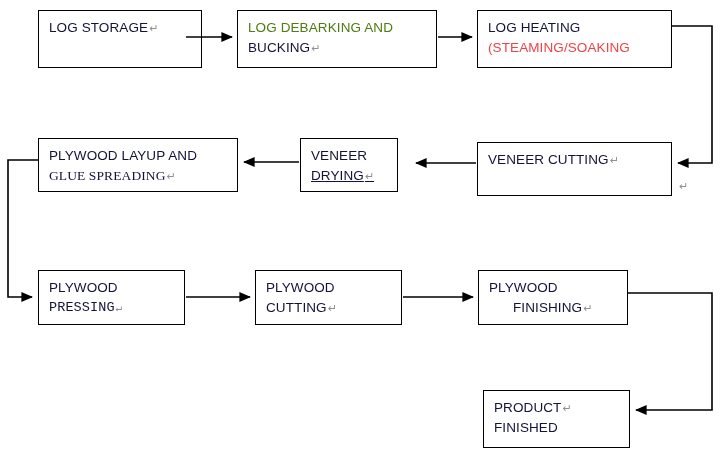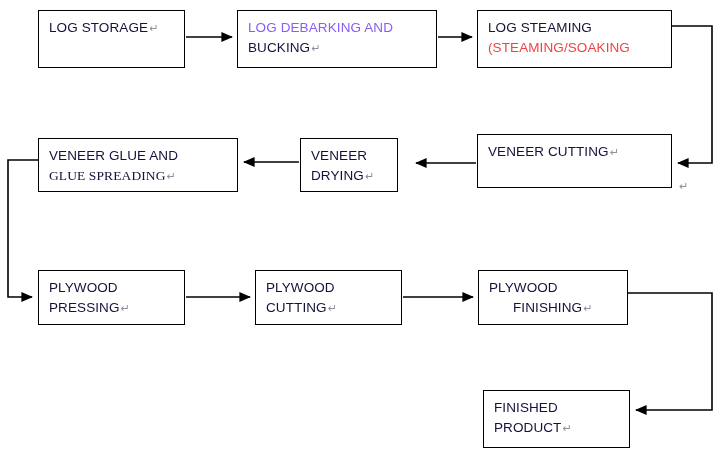--- a/index.html
+++ b/index.html
@@ -75,56 +75,56 @@
         <polyline points="476,163 416,163" stroke="#000000" fill="none" marker-end="url(#arrowhead)"></polyline>
         <polyline points="299,162 244,162" stroke="#000000" fill="none" marker-end="url(#arrowhead)"></polyline>
         <polyline points="38,160 8,160 8,297 32,297" stroke="#000000" fill="none" marker-end="url(#arrowhead)"></polyline>
         <polyline points="186,297 250,297" stroke="#000000" fill="none" marker-end="url(#arrowhead)"></polyline>
         <polyline points="403,297 473,297" stroke="#000000" fill="none" marker-end="url(#arrowhead)"></polyline>
         <polyline points="628,293 712,293 712,410 636,410" stroke="#000000" fill="none" marker-end="url(#arrowhead)"></polyline>
       </g>
   </svg>
 
   <div id="nodes-layer">
-      <div class="node-box" style="left: 38px; top: 10px; width: 147px; height: 58px; border-color: rgb(0, 0, 0);">
+      <div class="node-box" style="left: 38px; top: 10px; width: 164px; height: 58px; border-color: rgb(0, 0, 0);">
         <span class="node-label" style="color: rgb(19, 18, 58);">LOG STORAGE<span class="pilcrow" style="color: rgb(140, 144, 153);">↵</span></span>
       </div>
       <div class="node-box" style="left: 237px; top: 10px; width: 200px; height: 58px; border-color: rgb(0, 0, 0);">
-        <span class="node-label" style="color: #8b5cf6;">LOG DEBARKING AND</span>
+        <span class="node-label" style="color: #4d7c0f;">LOG DEBARKING AND</span>
         <span class="node-label" style="color: rgb(19, 18, 58);">BUCKING<span class="pilcrow" style="color: rgb(140, 144, 153);">↵</span></span>
       </div>
       <div class="node-box" style="left: 477px; top: 10px; width: 195px; height: 58px; border-color: rgb(0, 0, 0);">
-        <span class="node-label" style="color: rgb(19, 18, 58);">LOG STEAMING</span>
+        <span class="node-label" style="color: rgb(19, 18, 58);">LOG HEATING</span>
         <span class="node-label" style="color: #ef4444;">(STEAMING/SOAKING</span>
       </div>
-      <div class="node-box" style="left: 477px; top: 134px; width: 195px; height: 54px; border-color: rgb(0, 0, 0);">
+      <div class="node-box" style="left: 477px; top: 142px; width: 195px; height: 54px; border-color: rgb(0, 0, 0);">
         <span class="node-label" style="color: rgb(19, 18, 58);">VENEER CUTTING<span class="pilcrow" style="color: rgb(140, 144, 153);">↵</span></span>
       </div>
       <div class="node-box" style="left: 300px; top: 138px; width: 98px; height: 54px; border-color: rgb(0, 0, 0);">
         <span class="node-label" style="color: rgb(19, 18, 58);">VENEER</span>
-        <span class="node-label" style="color: rgb(19, 18, 58);">DRYING<span class="pilcrow" style="color: rgb(140, 144, 153);">↵</span></span>
+        <span class="node-label" style="color: rgb(19, 18, 58); text-decoration: underline;">DRYING<span class="pilcrow" style="color: rgb(140, 144, 153);">↵</span></span>
       </div>
       <div class="node-box" style="left: 38px; top: 138px; width: 200px; height: 54px; border-color: rgb(0, 0, 0);">
-        <span class="node-label" style="color: rgb(19, 18, 58);">VENEER GLUE AND</span>
+        <span class="node-label" style="color: rgb(19, 18, 58);">PLYWOOD LAYUP AND</span>
         <span class="node-label" style="color: rgb(19, 18, 58); font-family: Liberation Serif, serif;">GLUE SPREADING<span class="pilcrow" style="color: rgb(140, 144, 153);">↵</span></span>
       </div>
       <div class="node-box" style="left: 38px; top: 270px; width: 147px; height: 55px; border-color: rgb(0, 0, 0);">
         <span class="node-label" style="color: rgb(19, 18, 58);">PLYWOOD</span>
-        <span class="node-label" style="color: rgb(19, 18, 58);">PRESSING<span class="pilcrow" style="color: rgb(140, 144, 153);">↵</span></span>
+        <span class="node-label" style="color: rgb(19, 18, 58); font-family: Liberation Mono, monospace;">PRESSING<span class="pilcrow" style="color: rgb(140, 144, 153);">↵</span></span>
       </div>
       <div class="node-box" style="left: 255px; top: 270px; width: 147px; height: 55px; border-color: rgb(0, 0, 0);">
         <span class="node-label" style="color: rgb(19, 18, 58);">PLYWOOD</span>
         <span class="node-label" style="color: rgb(19, 18, 58);">CUTTING<span class="pilcrow" style="color: rgb(140, 144, 153);">↵</span></span>
       </div>
       <div class="node-box" style="left: 478px; top: 270px; width: 150px; height: 55px; border-color: rgb(0, 0, 0);">
         <span class="node-label" style="color: rgb(19, 18, 58);">PLYWOOD</span>
         <span class="node-label" style="color: rgb(19, 18, 58); margin-left: 24px;">FINISHING<span class="pilcrow" style="color: rgb(140, 144, 153);">↵</span></span>
       </div>
       <div class="node-box" style="left: 483px; top: 390px; width: 147px; height: 58px; border-color: rgb(0, 0, 0);">
+        <span class="node-label" style="color: rgb(19, 18, 58);">PRODUCT<span class="pilcrow" style="color: rgb(140, 144, 153);">↵</span></span>
         <span class="node-label" style="color: rgb(19, 18, 58);">FINISHED</span>
-        <span class="node-label" style="color: rgb(19, 18, 58);">PRODUCT<span class="pilcrow" style="color: rgb(140, 144, 153);">↵</span></span>
       </div>
     </div>
   <div id="stray-layer">
       <span class="stray-mark" style="left: 679px; top: 181px; color: rgb(140, 144, 153);">↵</span>
     </div>
 
 </div>
 
 </body></html>

